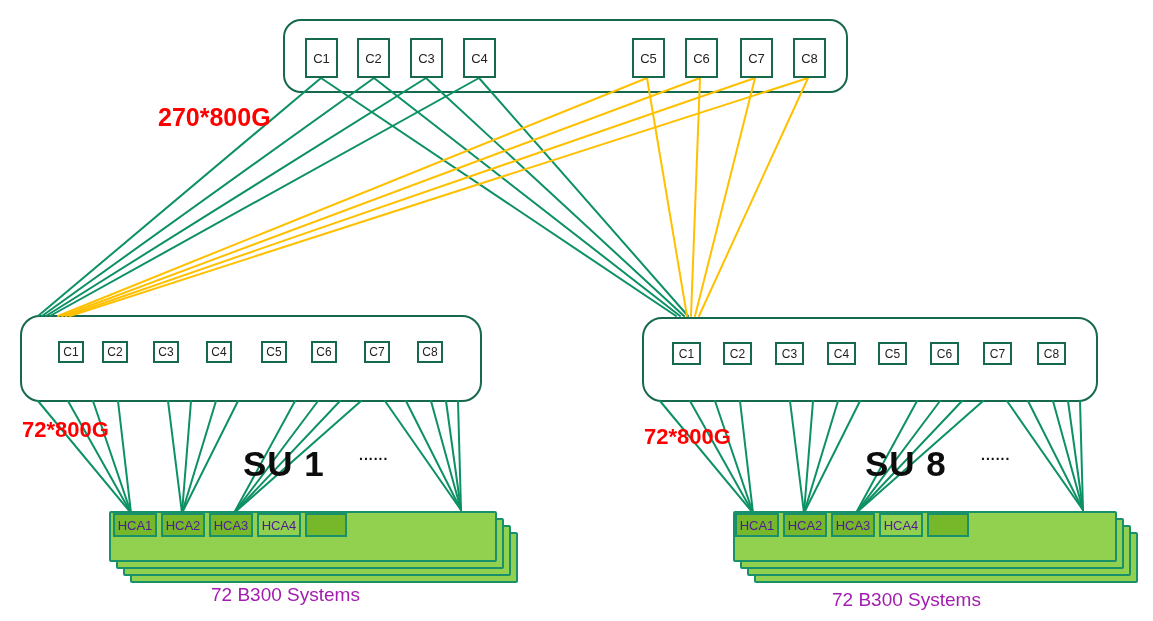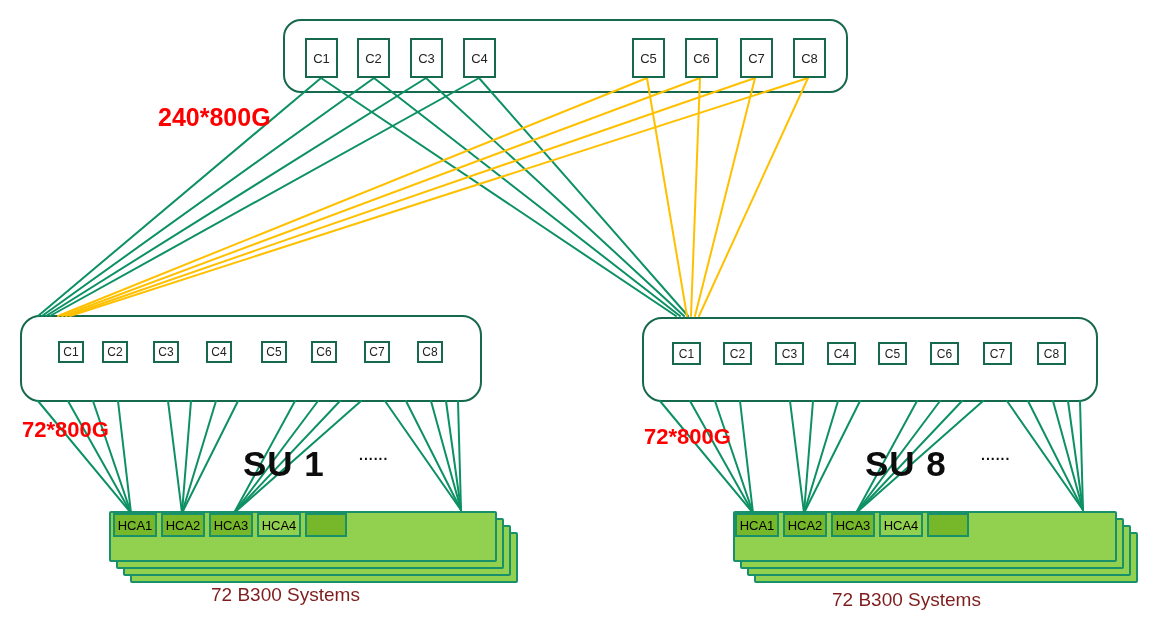--- a/index.html
+++ b/index.html
@@ -33,36 +33,36 @@
   .leaf2-port{top:342px;width:29px;height:23px;font-size:12px;}
   
   .stack{
     position:absolute;width:388px;height:51px;background:var(--light-green);
     border:2px solid var(--teal);border-radius:2px;z-index:1;box-sizing:border-box;
   }
   
   .hca{
     position:absolute;top:513px;width:44px;height:24px;background:var(--dark-green);
     border:2px solid var(--teal);display:flex;align-items:center;justify-content:center;
-    font-size:13px;color:#000000;z-index:3;box-sizing:border-box;
+    font-size:13px;color:#4c1d95;z-index:3;box-sizing:border-box;
   }
   .hca.light{background:var(--light-green);}
   
   .lbl{position:absolute;z-index:4;white-space:nowrap;}
   .red-lbl{color:var(--red);font-weight:bold;}
   .cap-spine{left:158px;top:103px;font-size:25px;}
   .cap-su1{left:22px;top:417px;font-size:22px;}
   .cap-su2{left:644px;top:424px;font-size:22px;}
   .su-name{font-size:35px;font-weight:bold;color:#0d0d0d;letter-spacing:1px;margin-top:12px;}
   .su1-name{left:243px;top:432px;}
   .su2-name{left:865px;top:432px;}
   .dots{font-size:14px;font-weight:bold;color:#0d0d0d;letter-spacing:1px;}
   .dots1{left:359px;top:447px;}
   .dots2{left:981px;top:447px;}
-  .systems{font-size:19px;color:#7f1d1d;}
+  .systems{font-size:19px;color:#a21caf;}
   .sys1{left:211px;top:584px;}
   .sys2{left:832px;top:589px;}
   #wires{position:absolute;left:0;top:0;z-index:2;pointer-events:none;}
 </style>
 </head>
 <body>
 
 <div class="canvas">
 
   <div class="switchbox" style="left:283px;top:19px;width:565px;height:74px;"></div>
@@ -164,21 +164,21 @@
   <div class="hca" style="left:209px">HCA3</div>
   <div class="hca light" style="left:257px">HCA4</div>
   <div class="hca" style="left:305px;width:42px"></div>
 
   <div class="hca" style="left:735px">HCA1</div>
   <div class="hca" style="left:783px">HCA2</div>
   <div class="hca" style="left:831px">HCA3</div>
   <div class="hca light" style="left:879px">HCA4</div>
   <div class="hca" style="left:927px;width:42px"></div>
 
-  <div class="lbl red-lbl cap-spine">240*800G</div>
+  <div class="lbl red-lbl cap-spine">270*800G</div>
   <div class="lbl red-lbl cap-su1">72*800G</div>
   <div class="lbl red-lbl cap-su2">72*800G</div>
   <div class="lbl su-name su1-name">SU 1</div>
   <div class="lbl su-name su2-name">SU 8</div>
   <div class="lbl dots dots1">......</div>
   <div class="lbl dots dots2">......</div>
   <div class="lbl systems sys1">72 B300 Systems</div>
   <div class="lbl systems sys2">72 B300 Systems</div>
 
 </div>

